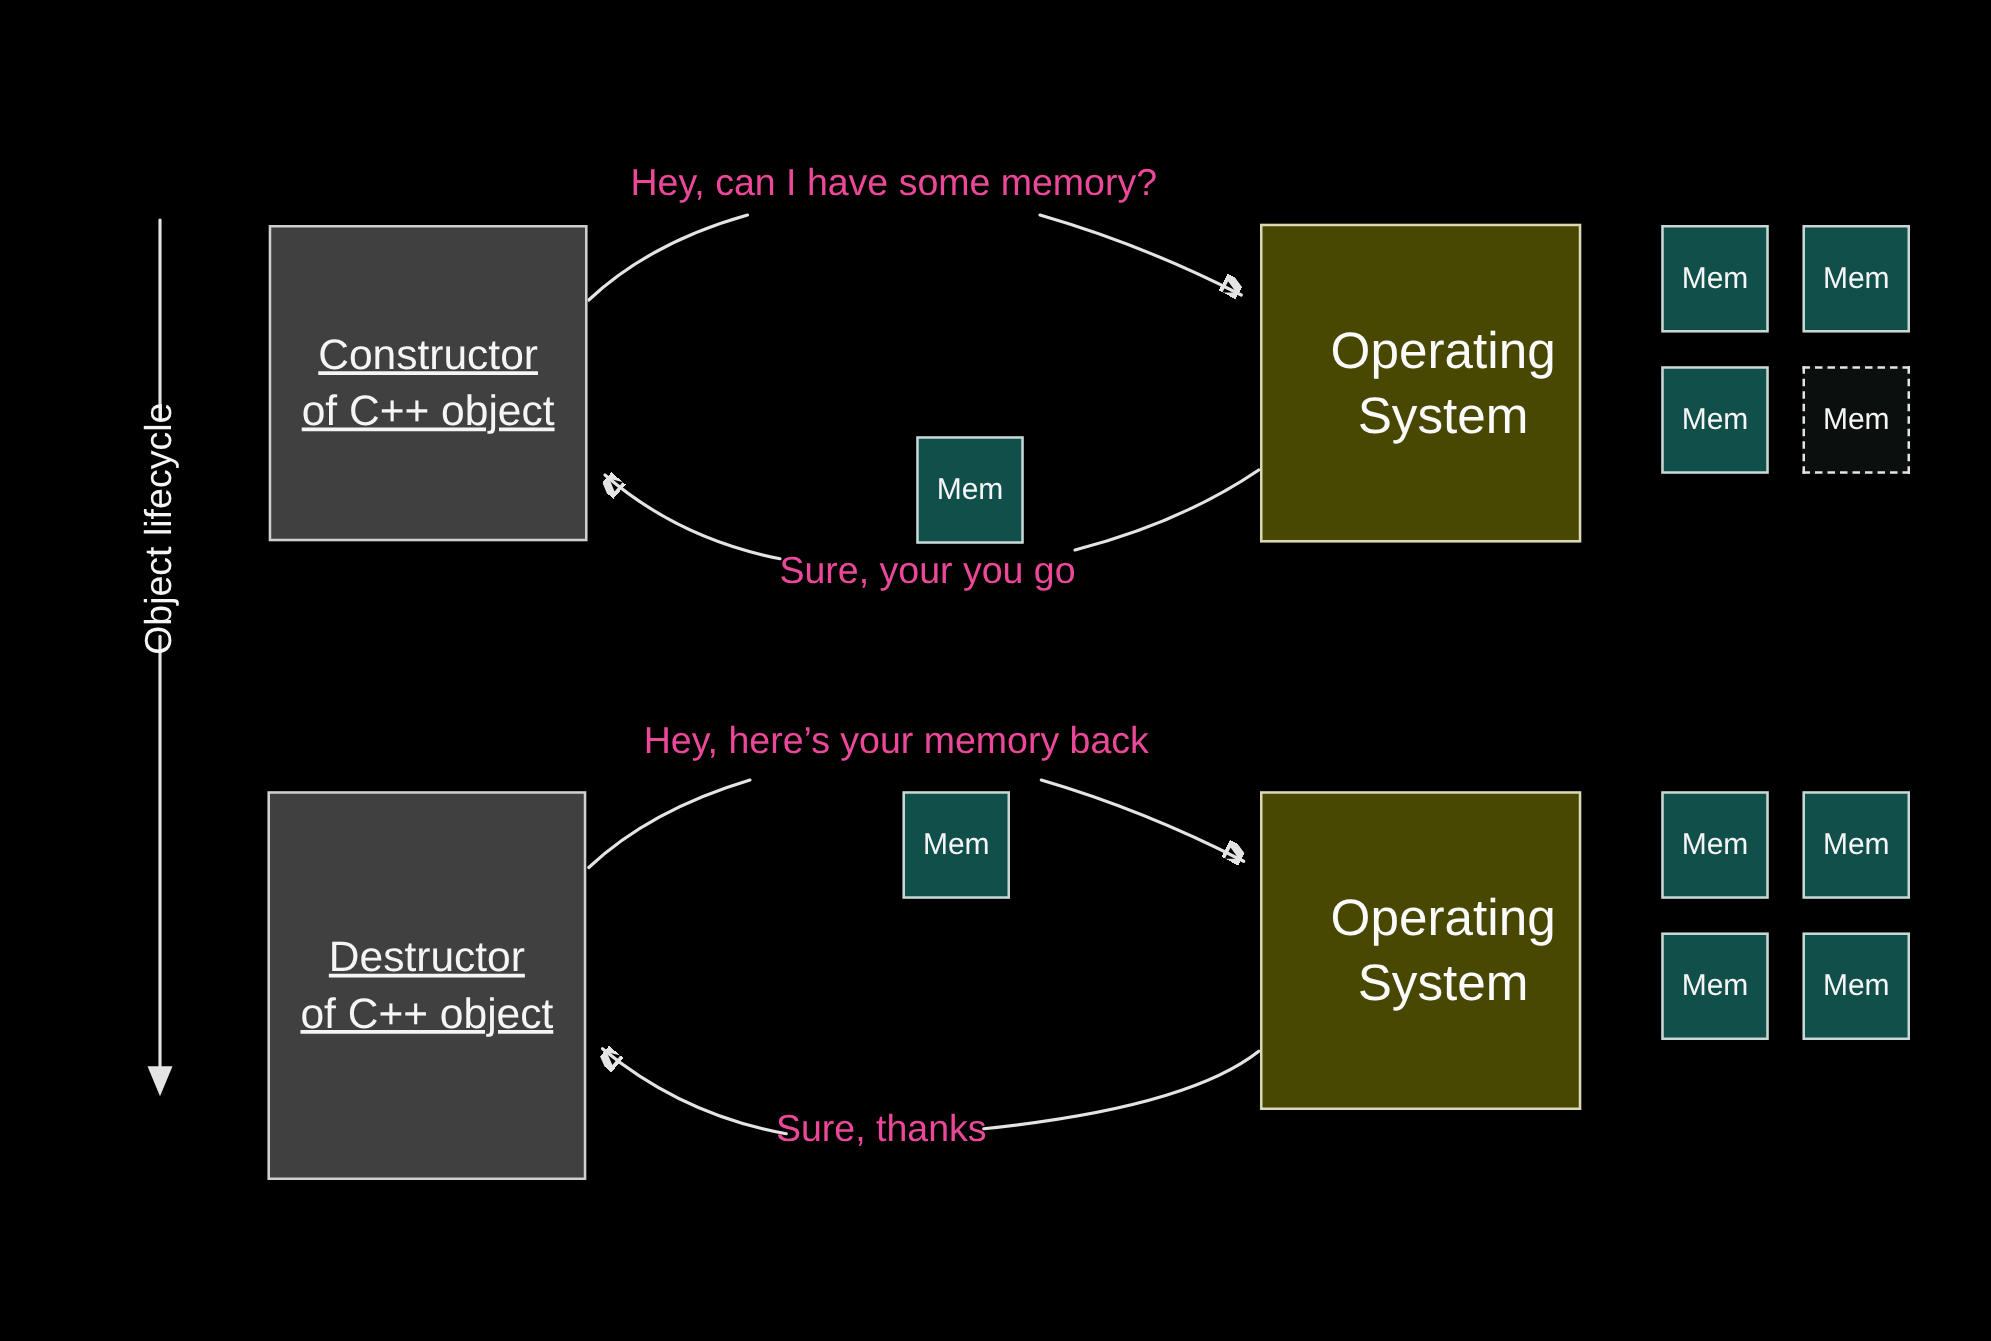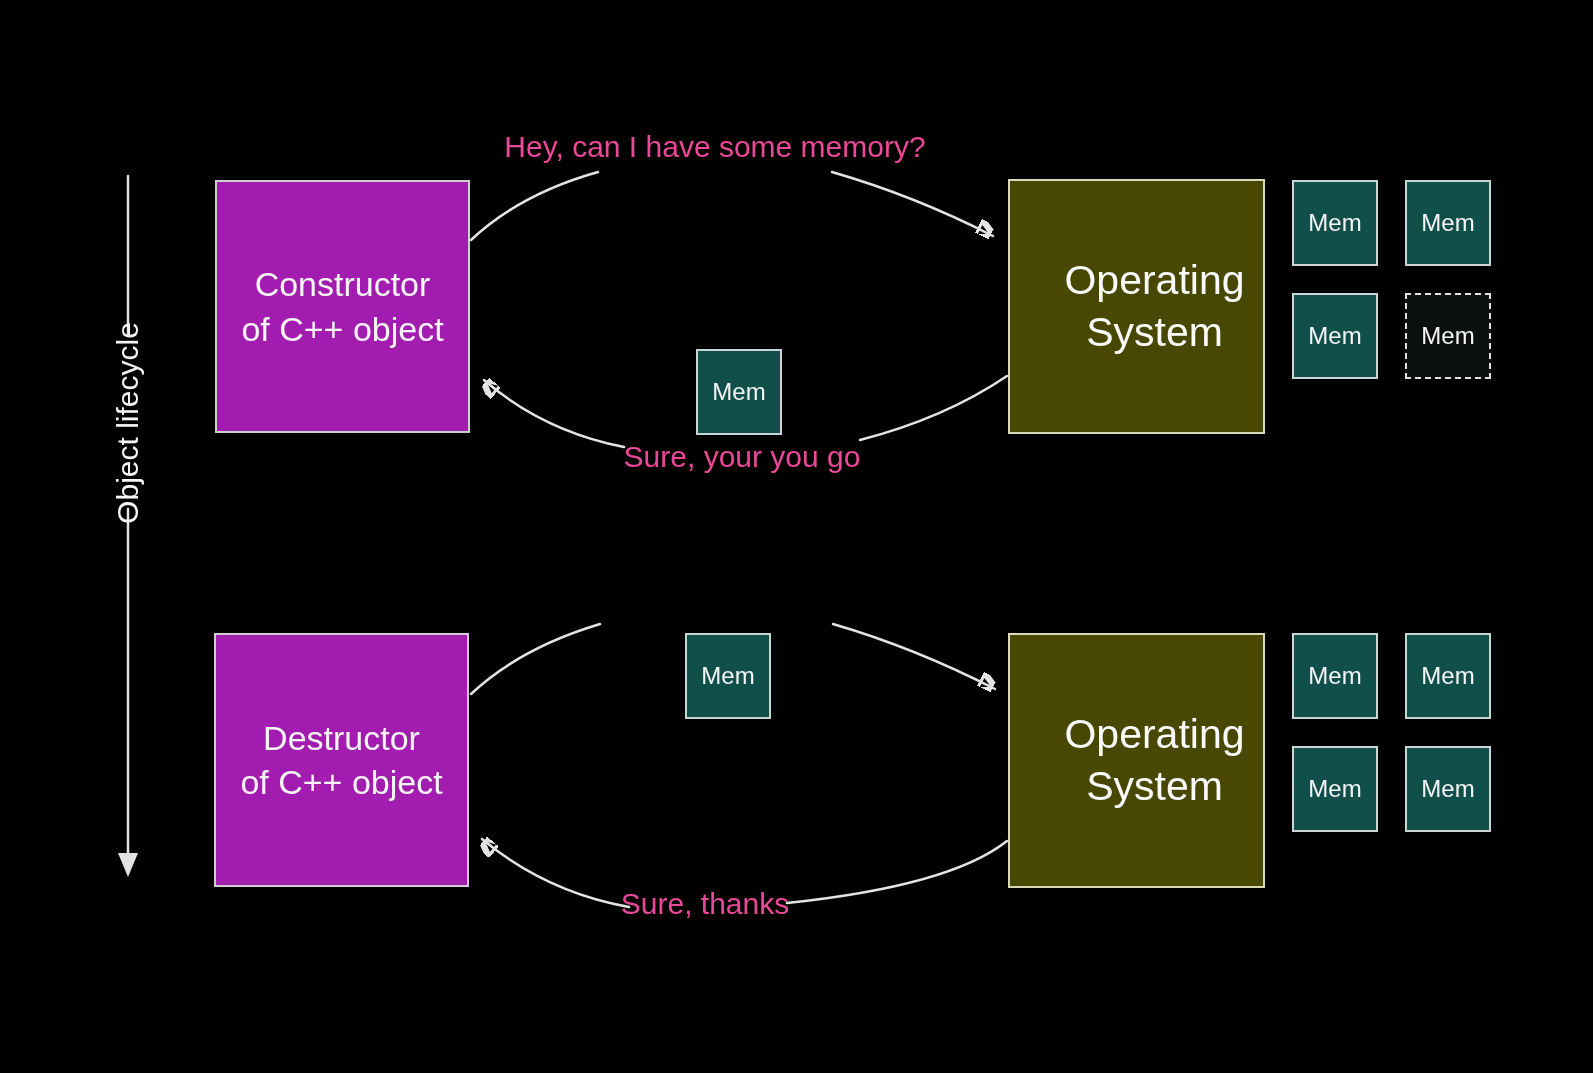--- a/index.html
+++ b/index.html
@@ -15,31 +15,32 @@
     overflow: hidden;
     font-family: "Liberation Sans", "DejaVu Sans", sans-serif;
     color: #f2f2f2;
   }
 
   
   .gray-box {
     position: absolute;
     width: 255px;
     height: 253px;
-    background: #a21caf;
+    background: #404040;
     border: 2px solid #cfcfcf;
     box-sizing: border-box;
     display: flex;
     align-items: center;
     justify-content: center;
     text-align: center;
     font-size: 34px;
     line-height: 1.3;
     white-space: pre-line;
     color: #f5f5f5;
+    text-decoration: underline;
   }
   .os-box {
     position: absolute;
     width: 257px;
     height: 255px;
     background: #484802;
     border: 2px solid #d9d9b8;
     box-sizing: border-box;
     display: flex;
     align-items: center;
@@ -58,20 +59,21 @@
     width: 86px;
     height: 86px;
     background: #114f4b;
     border: 2px solid #c9d6d4;
     box-sizing: border-box;
     display: flex;
     align-items: center;
     justify-content: center;
     font-size: 24px;
     color: #f5f5f5;
+    margin-left: 37px;
   }
   .mem[data-style="dashed"] {
     background: #0b100f;
     border: 2px dashed #e3e3e3;
   }
 
   
   .arrow-label {
     position: absolute;
     font-size: 30px;
@@ -157,26 +159,27 @@
 
   <div class="arrow-label" style="left:742px; top:440px;">Sure, your you go</div>
 
   <div class="mem" style="left:696px; top:349px;" data-style="filled">Mem</div>
 
   <div class="mem" style="left:1292px; top:180px;" data-style="filled">Mem</div>
   <div class="mem" style="left:1405px; top:180px;" data-style="filled">Mem</div>
   <div class="mem" style="left:1292px; top:293px;" data-style="filled">Mem</div>
   <div class="mem" style="left:1405px; top:293px;" data-style="dashed">Mem</div>
 
-  <div class="gray-box" style="left:214px; top:633px; height:254px;">Destructor
+  <div class="gray-box" style="left:214px; top:633px; height:311px;">Destructor
 of C++ object</div>
 
   <div class="os-box" style="left:1008px; top:633px;">Operating
 System</div>
 
+  <div class="arrow-label" style="left:717px; top:576px;">Hey, here’s your memory back</div>
 
   <div class="arrow-label" style="left:705px; top:887px;">Sure, thanks</div>
 
   <div class="mem" style="left:685px; top:633px;" data-style="filled">Mem</div>
 
   <div class="mem" style="left:1292px; top:633px;" data-style="filled">Mem</div>
   <div class="mem" style="left:1405px; top:633px;" data-style="filled">Mem</div>
   <div class="mem" style="left:1292px; top:746px;" data-style="filled">Mem</div>
   <div class="mem" style="left:1405px; top:746px;" data-style="filled">Mem</div>
 

